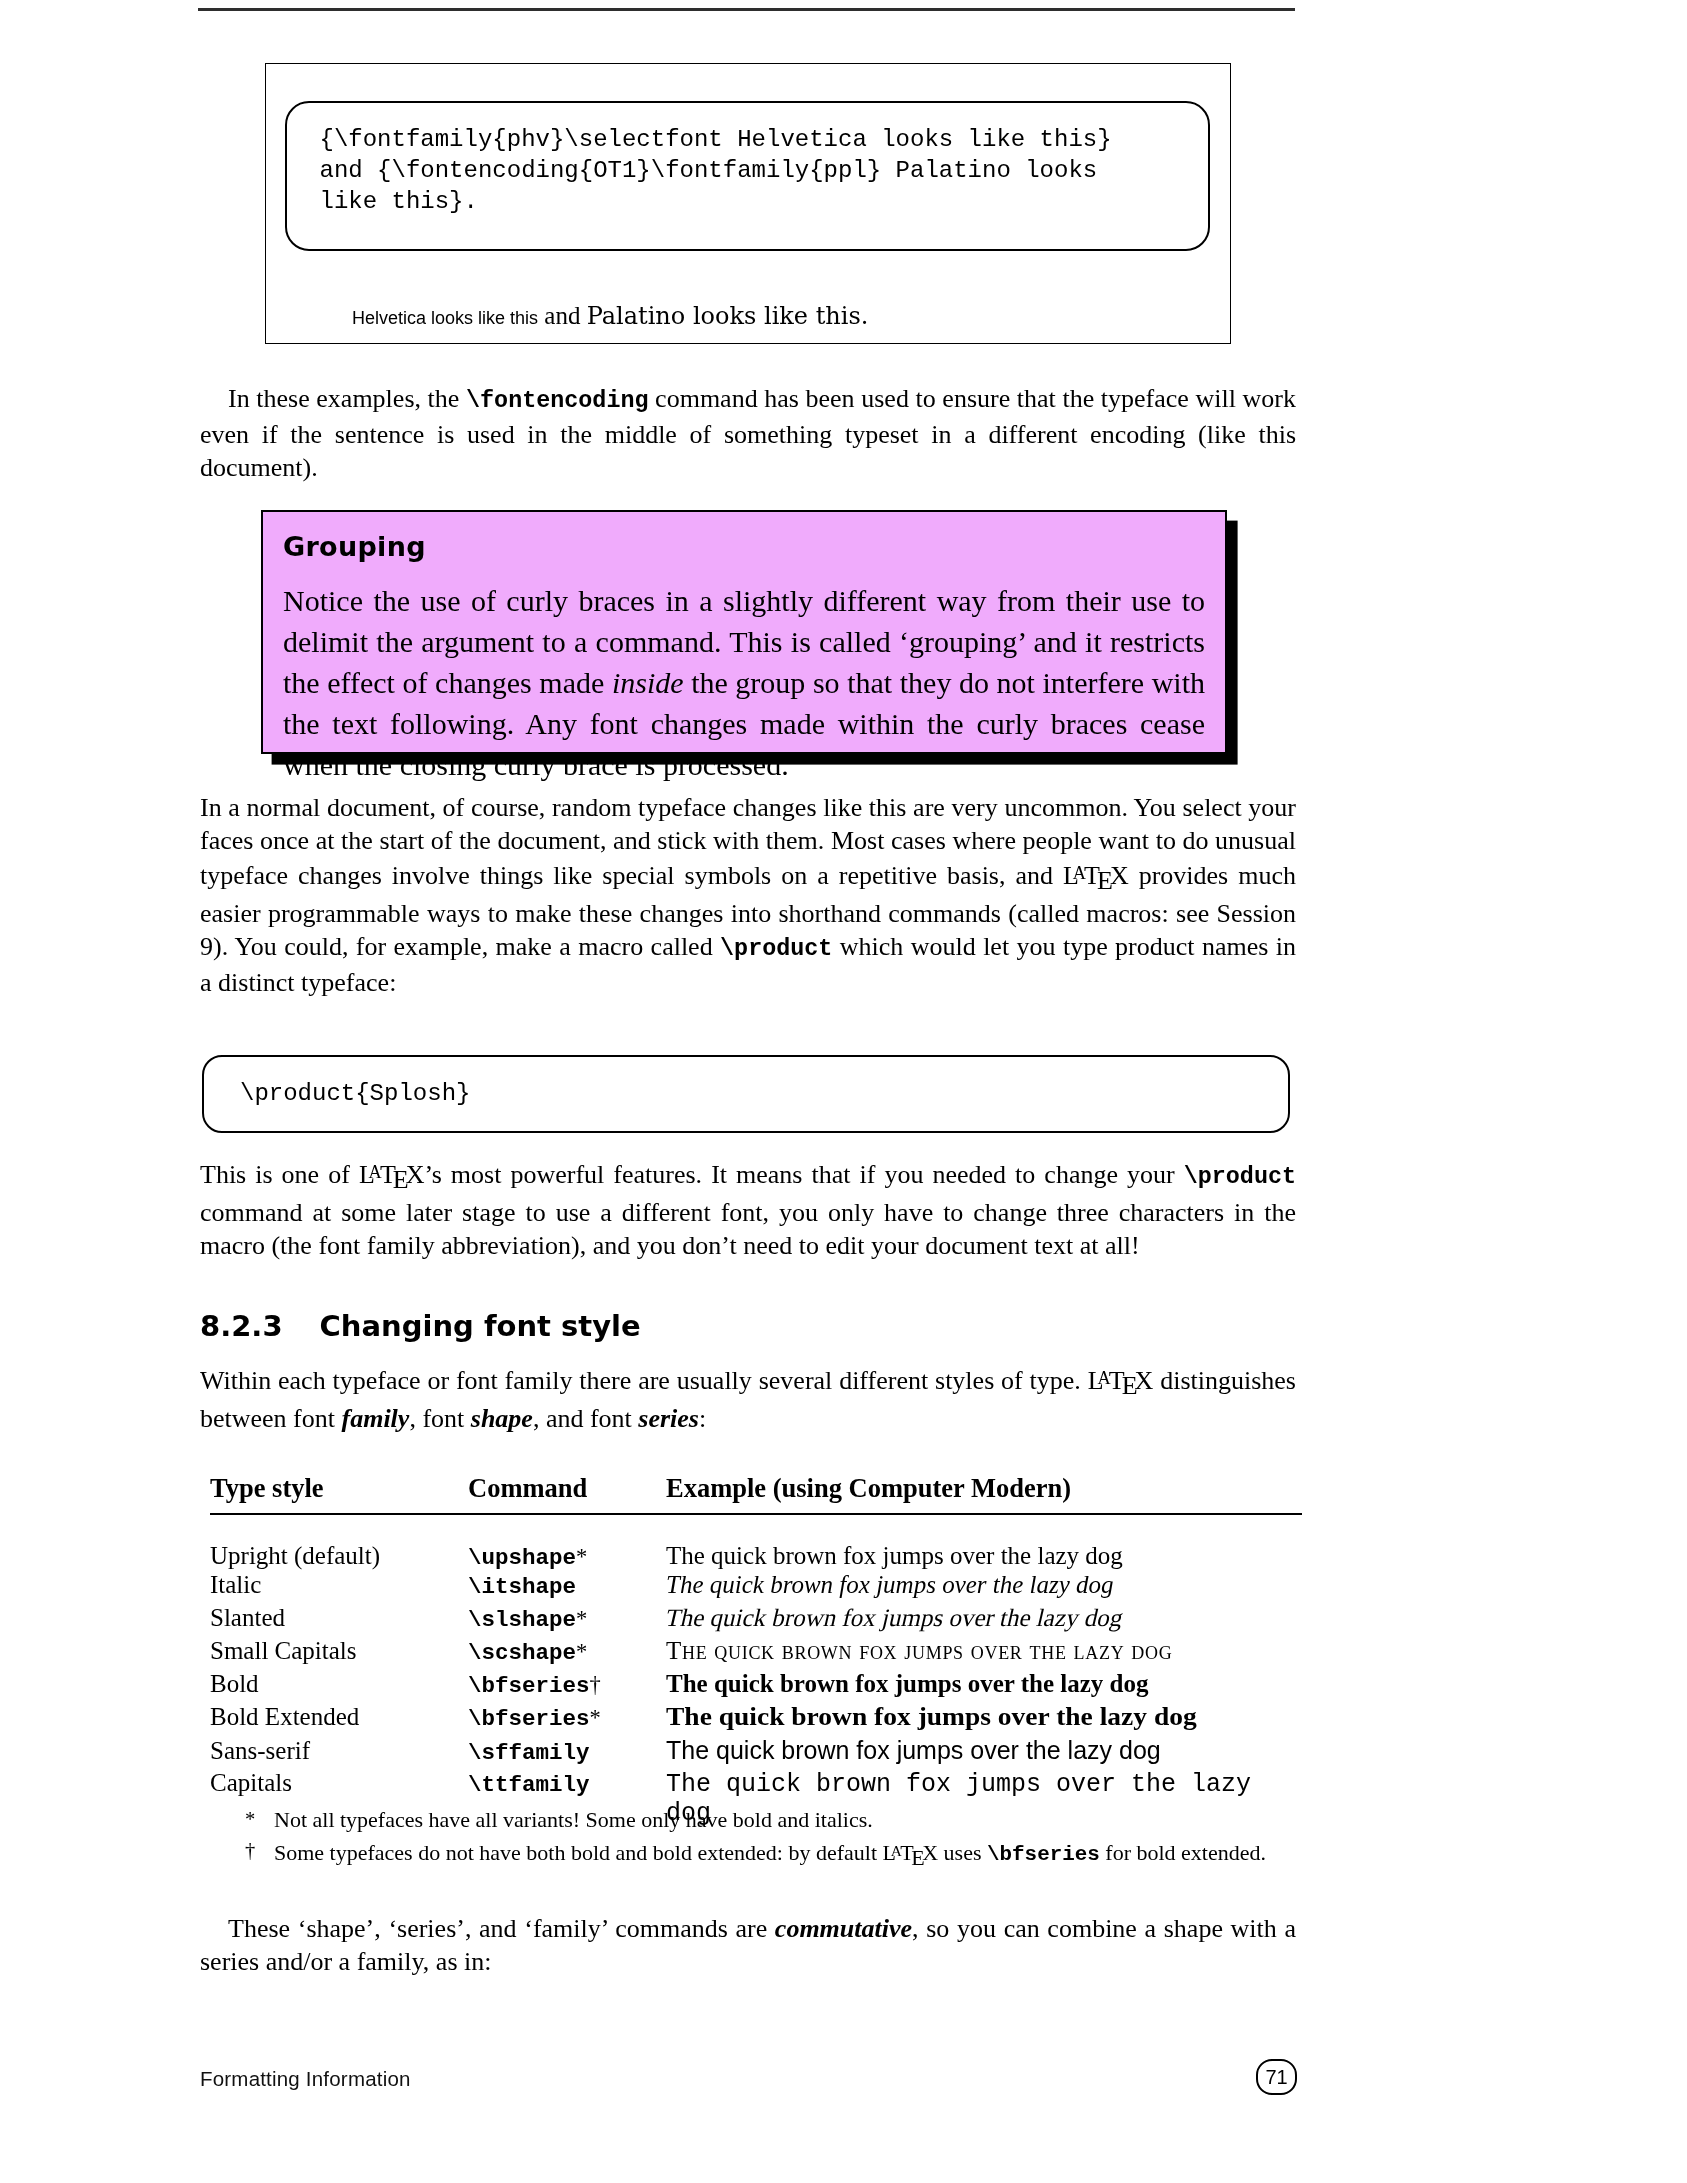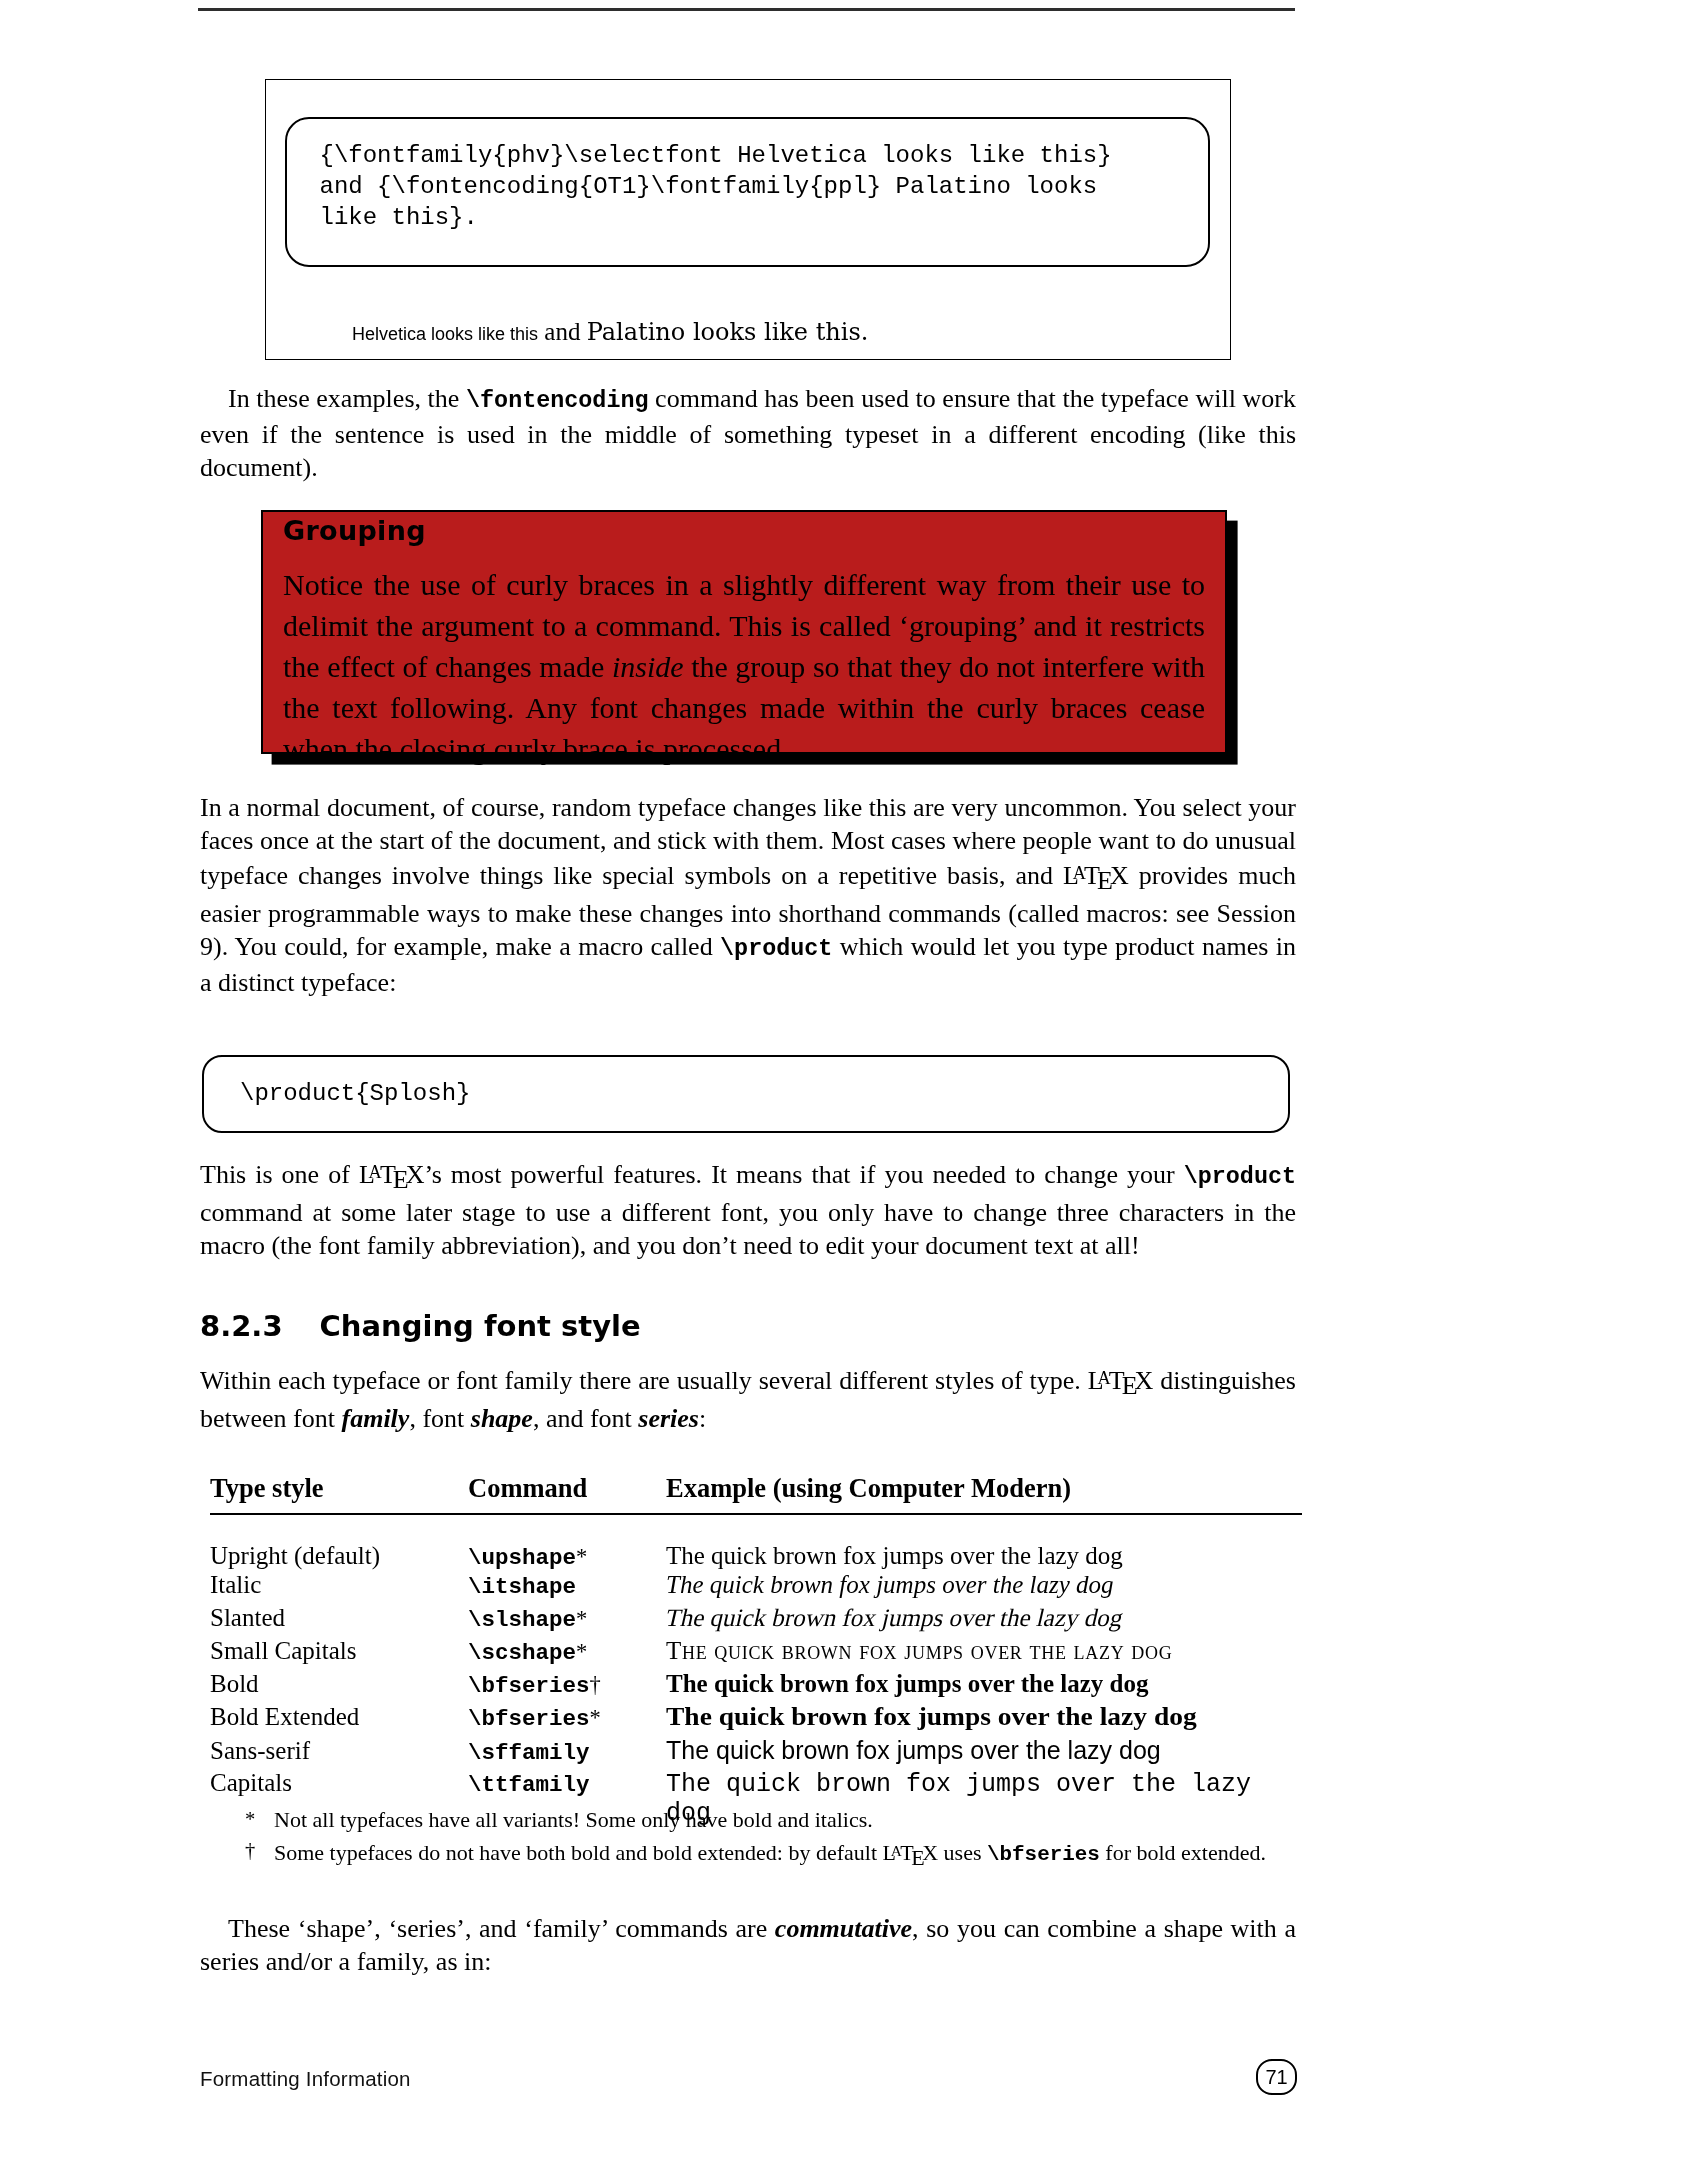--- a/index.html
+++ b/index.html
@@ -6,21 +6,21 @@
   body { background:#ffffff; }
   .page {
     position:relative; width:1687px; height:2183px; background:#ffffff;
     font-family:"Liberation Serif", serif; color:#000;
     overflow:hidden;
   }
 
   .top-rule { position:absolute; left:198px; top:8px; width:1097px; height:3.3px; background:#2e2e2e; }
 
   
-  .example-box { position:absolute; left:265px; top:79px; width:966px; height:281px; border:1.3px solid #000; }
+  .example-box { position:absolute; left:265px; top:63px; width:966px; height:281px; border:1.3px solid #000; }
   .codebox {
     border:2.6px solid #000; border-radius:24px;
     font-family:"Liberation Mono", monospace; font-size:24px; line-height:31px;
     white-space:pre; color:#000; background:#fff;
   }
   .codebox-1 { position:absolute; left:18.5px; top:37px; width:925px; height:150px; padding:21px 0 0 33px; }
   .example-output { position:absolute; left:86px; bottom:13.2px; font-size:25px; white-space:nowrap; }
   .seg-helv { font-family:"Liberation Sans", sans-serif; font-size:18px; }
   .seg-pal  { font-family:"DejaVu Serif", serif; font-size:24px; }
 
@@ -35,22 +35,22 @@
   .seg-bi { font-style:italic; font-weight:bold; }
 
   
   .latex { white-space:nowrap; }
   .lx-a { display:inline-block; font-size:0.70em; vertical-align:0.26em; margin-left:-0.34em; margin-right:-0.10em; }
   .lx-e { display:inline-block; vertical-align:-0.21em; margin-left:-0.115em; margin-right:-0.115em; }
 
   
   .grouping-box {
     position:absolute; left:261px; top:510px; width:966px; height:244px;
-    border:2px solid #000; background:#b91c1c; box-shadow:10.6px 10.6px 0 #000;
-    padding:3px 20px 0 20px;
+    border:2px solid #000; background:#f0abfc; box-shadow:10.6px 10.6px 0 #000;
+    padding:19px 20px 0 20px;
   }
   .grouping-title { font-family:"DejaVu Sans", sans-serif; font-weight:bold; font-size:27px; letter-spacing:0.3px; }
   .grouping-body { margin-top:18px; text-align:justify; font-size:30px; line-height:41px; }
 
   
   .codebox-2 { position:absolute; left:202px; top:1055px; width:1088px; height:78px; border-radius:20px; padding:21px 8px 0 36px; }
 
   
   .section-heading { position:absolute; left:200px; top:1309px; font-family:"DejaVu Sans", sans-serif; font-weight:bold; font-size:29px; }
   .section-number { display:inline-block; margin-right:37px; }

